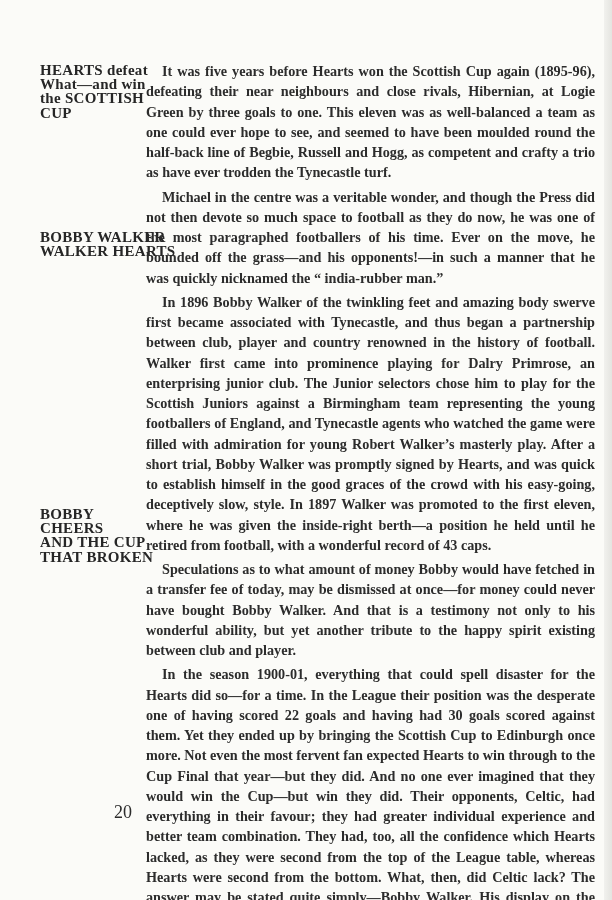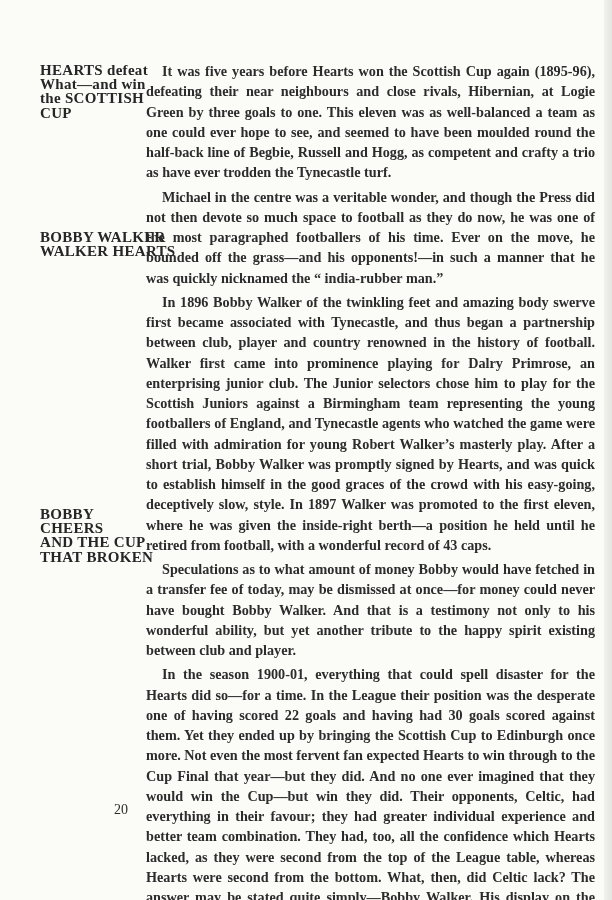--- a/index.html
+++ b/index.html
@@ -53,21 +53,21 @@
       text-indent: 16px;
       font-weight: bold;
     }
     .para + .para {
       margin-top: 4px;
     }
     .page-number {
       position: absolute;
       left: 114px;
       top: 802px;
-      font-size: 14px;
+      font-size: 18px;
       color: #2c2c2c;
     }
   </style>
 </head>
 <body>
 
 <div class="page-edge"></div>
 
 <div class="sidenote" style="top:63px;">
   <span>HEARTS defeat</span>

